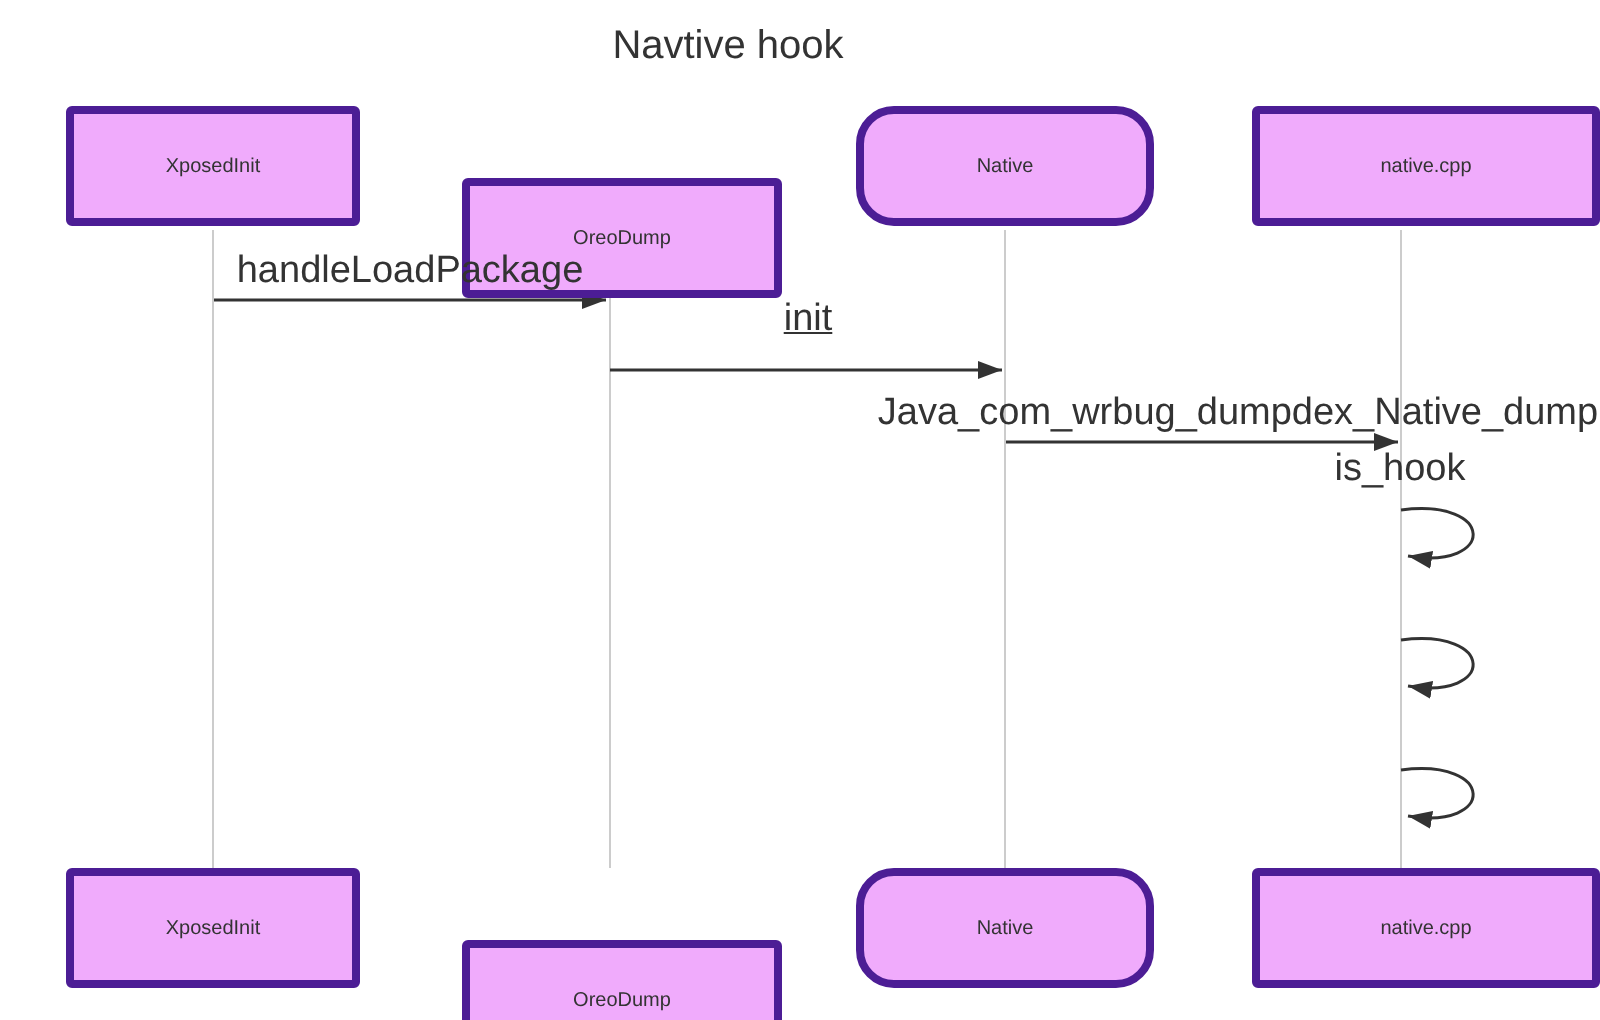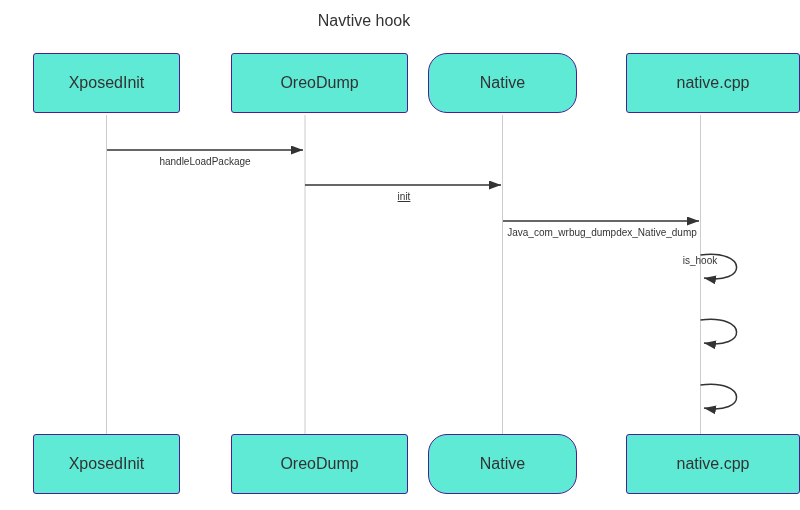--- a/index.html
+++ b/index.html
@@ -14,50 +14,49 @@
     background: #ffffff;
     font-family: "Liberation Sans", sans-serif;
     color: #333333;
     overflow: hidden;
   }
   .title {
     position: absolute;
     left: 364px;
     top: 12px;
     transform: translateX(-50%);
-    font-size: 16px;
+    font-size: 20px;
     color: #333333;
     white-space: nowrap;
   }
   .actor-box {
     position: absolute;
     height: 60px;
-    background: #5eead4;
-    border: 1px solid #4c1d95;
+    background: #f0abfc;
+    border: 4px solid #4c1d95;
     border-radius: 3px;
     display: flex;
     align-items: center;
     justify-content: center;
-    font-size: 16px;
+    font-size: 10px;
     color: #333333;
     box-sizing: border-box;
   }
   .actor-top { top: 53px; }
   .actor-bottom { top: 434px; }
   .a0 { left: 33px;  width: 147px; }
-  .a1 { left: 231px; width: 177px; }
+  .a1 { left: 231px; width: 160px; margin-top: 36px; }
   .a2 { left: 428px; width: 149px; border-radius: 19px; }
   .a3 { left: 626px; width: 174px; }
   .msg-label {
     position: absolute;
     transform: translate(-50%, -100%);
-    font-size: 10px;
+    font-size: 19px;
     color: #333333;
     white-space: nowrap;
-    margin-top: 20px;
   }
   .wires {
     position: absolute;
     left: 0;
     top: 0;
   }
 </style>
 </head>
 <body>
 
@@ -106,17 +105,17 @@
     <span>OreoDump</span>
   </div>
   <div class="actor-box actor-bottom a2">
     <span>Native</span>
   </div>
   <div class="actor-box actor-bottom a3">
     <span>native.cpp</span>
   </div>
 
   <div class="msg-label" style="left:205px; top:147px;">handleLoadPackage</div>
-  <div class="msg-label" style="left:404px; top:182px;text-decoration:underline;">init</div>
-  <div class="msg-label" style="left:602px; top:218px;">Java_com_wrbug_dumpdex_Native_dump</div>
+  <div class="msg-label" style="left:404px; top:171px;text-decoration:underline;">init</div>
+  <div class="msg-label" style="left:619px; top:218px;">Java_com_wrbug_dumpdex_Native_dump</div>
   <div class="msg-label" style="left:700px; top:246px;">is_hook</div>
 
 </div>
 
 </body></html>

